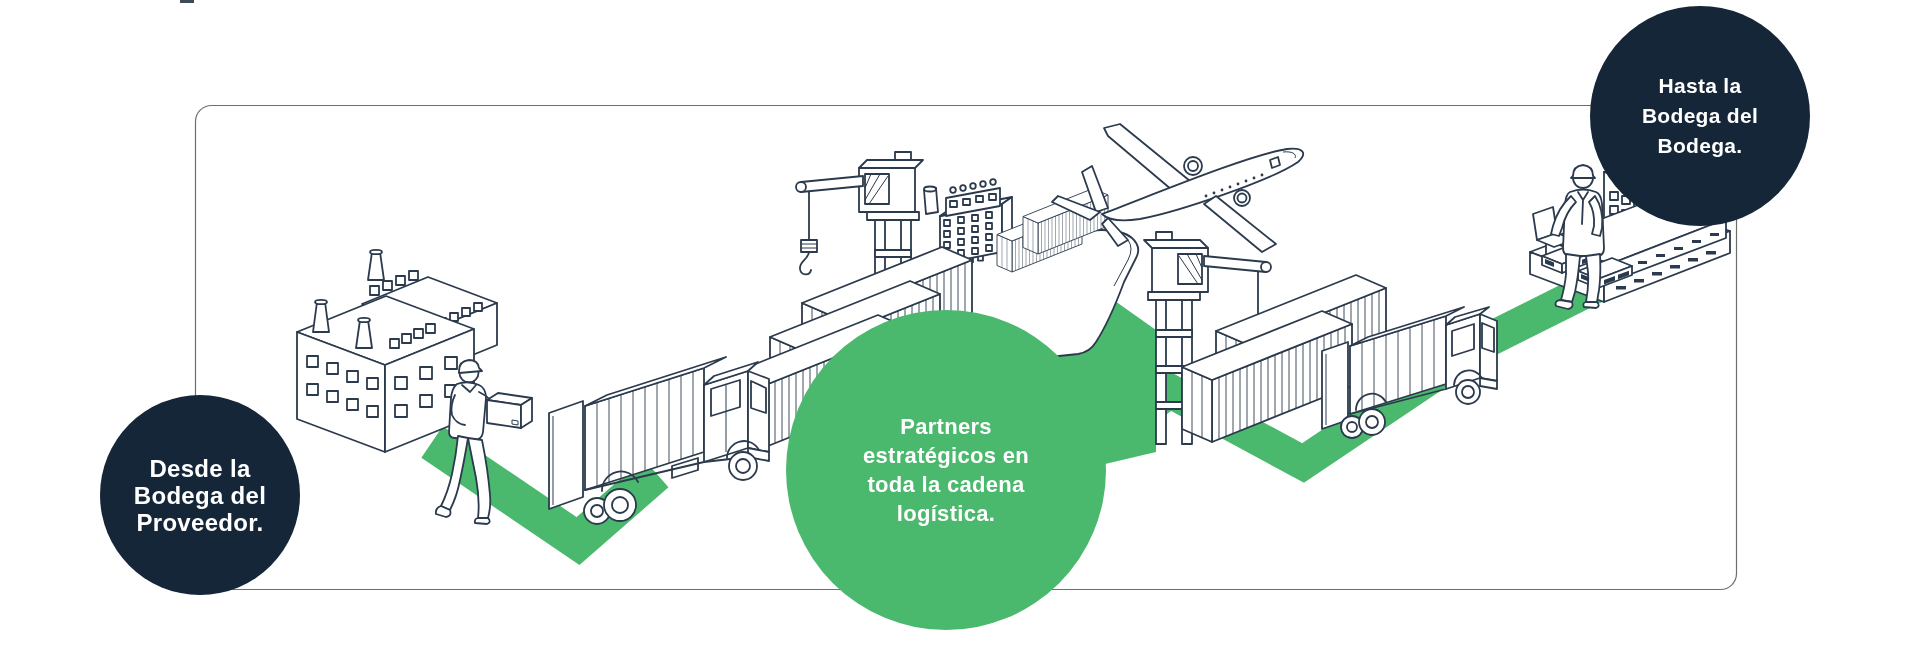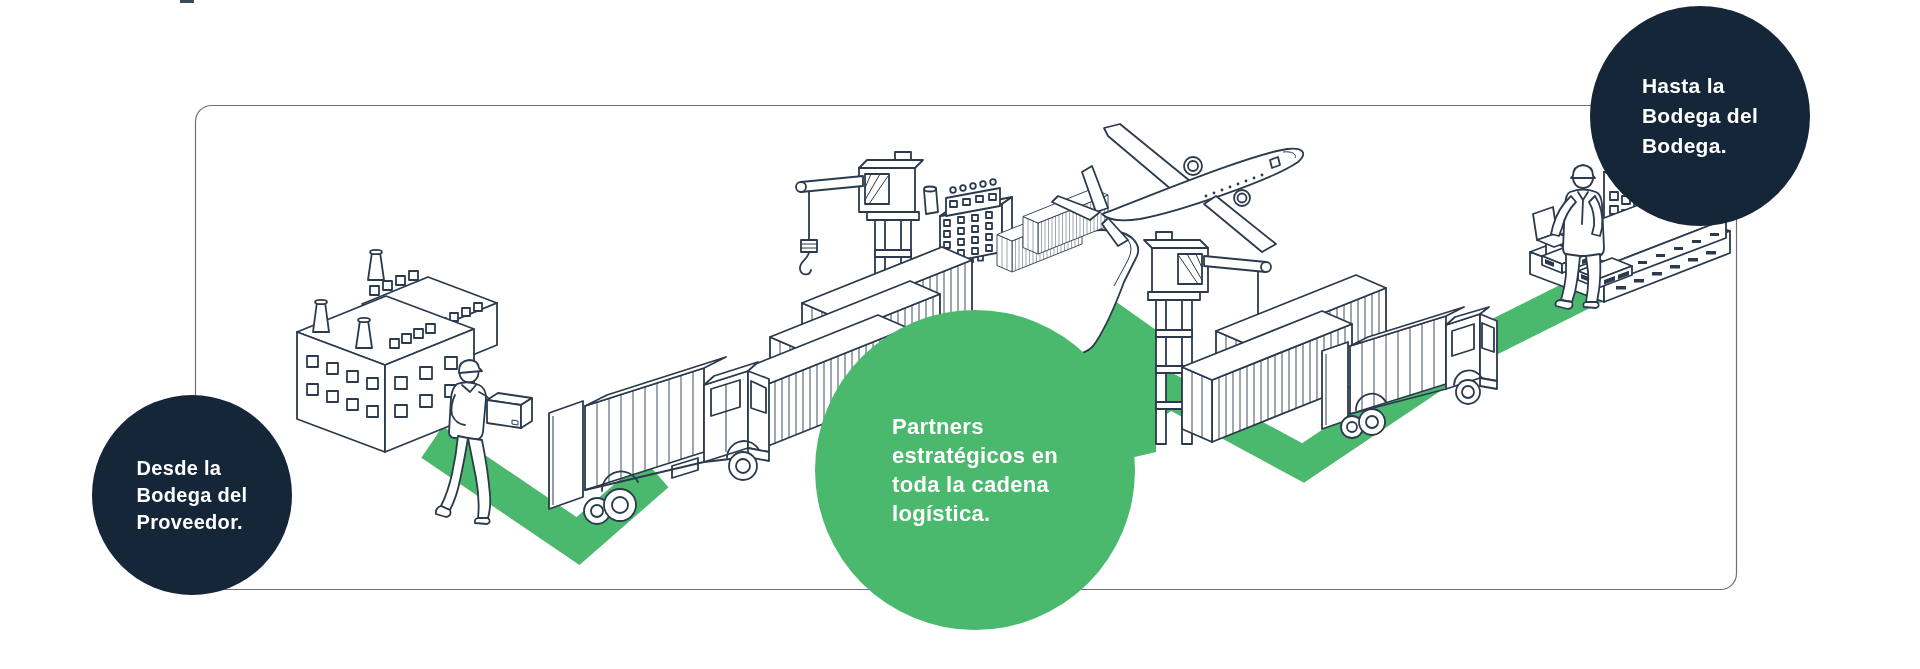--- a/index.html
+++ b/index.html
@@ -10,25 +10,25 @@
   .ln{fill:#ffffff;stroke:#2b3a4c;stroke-width:1.8;stroke-linejoin:round;}
   .ns{fill:none;stroke:#2b3a4c;stroke-width:1.8;stroke-linecap:round;stroke-linejoin:round;}
   .thin{fill:none;stroke:#2b3a4c;stroke-width:1;}
   .hatch{fill:none;stroke:#2b3a4c;stroke-width:.9;}
   .dk{fill:#2b3a4c;stroke:none;}
   .frame{fill:none;stroke:#6e6e6e;stroke-width:1.2;}
   .gfill{fill:#4bb96d;stroke:none;}
   .gband{fill:none;stroke:#4bb96d;stroke-miterlimit:12;}
   
   .badge{position:absolute;border-radius:50%;display:flex;align-items:center;justify-content:center;
-         color:#ffffff;letter-spacing:.3px;font-weight:600;}
+         text-align:center;color:#ffffff;letter-spacing:.3px;font-weight:600;}
   .badge-dark{background:#152638;}
   .badge-green{background:#4bb96d;}
-  #badge-start{left:92px;top:395px;width:200px;height:200px;font-size:20px;line-height:27px;}
-  #badge-middle{left:815px;top:310px;width:320px;height:320px;font-size:22px;line-height:29px;}
+  #badge-start{left:100px;top:395px;width:200px;height:200px;font-size:24px;line-height:27px;}
+  #badge-middle{left:786px;top:310px;width:320px;height:320px;font-size:22px;line-height:29px;}
   #badge-end{left:1590px;top:6px;width:220px;height:220px;font-size:21px;line-height:30px;}
   .artifact{position:absolute;}
 </style>
 </head>
 <body>
 
 <div id="stage">
 
   <svg width="1920" height="669" viewBox="0 0 1920 669">
     <defs>

